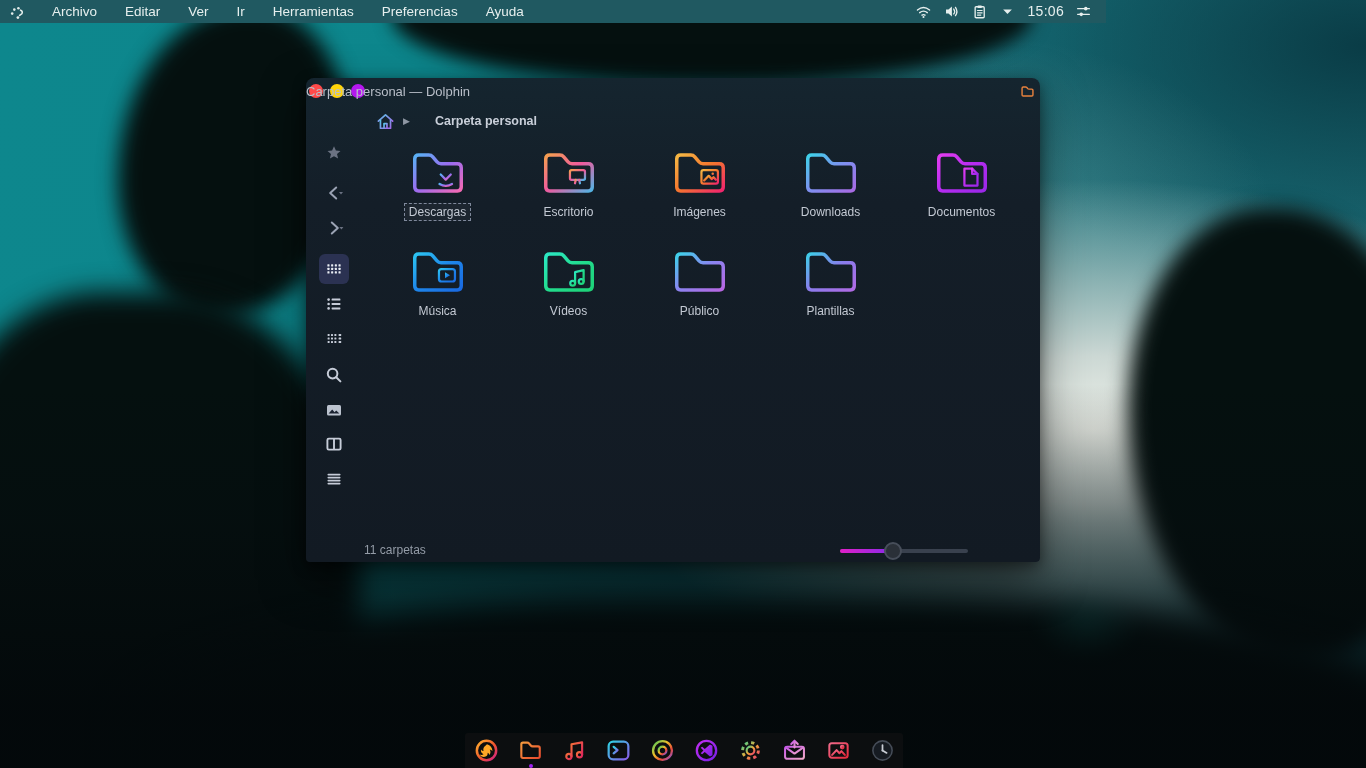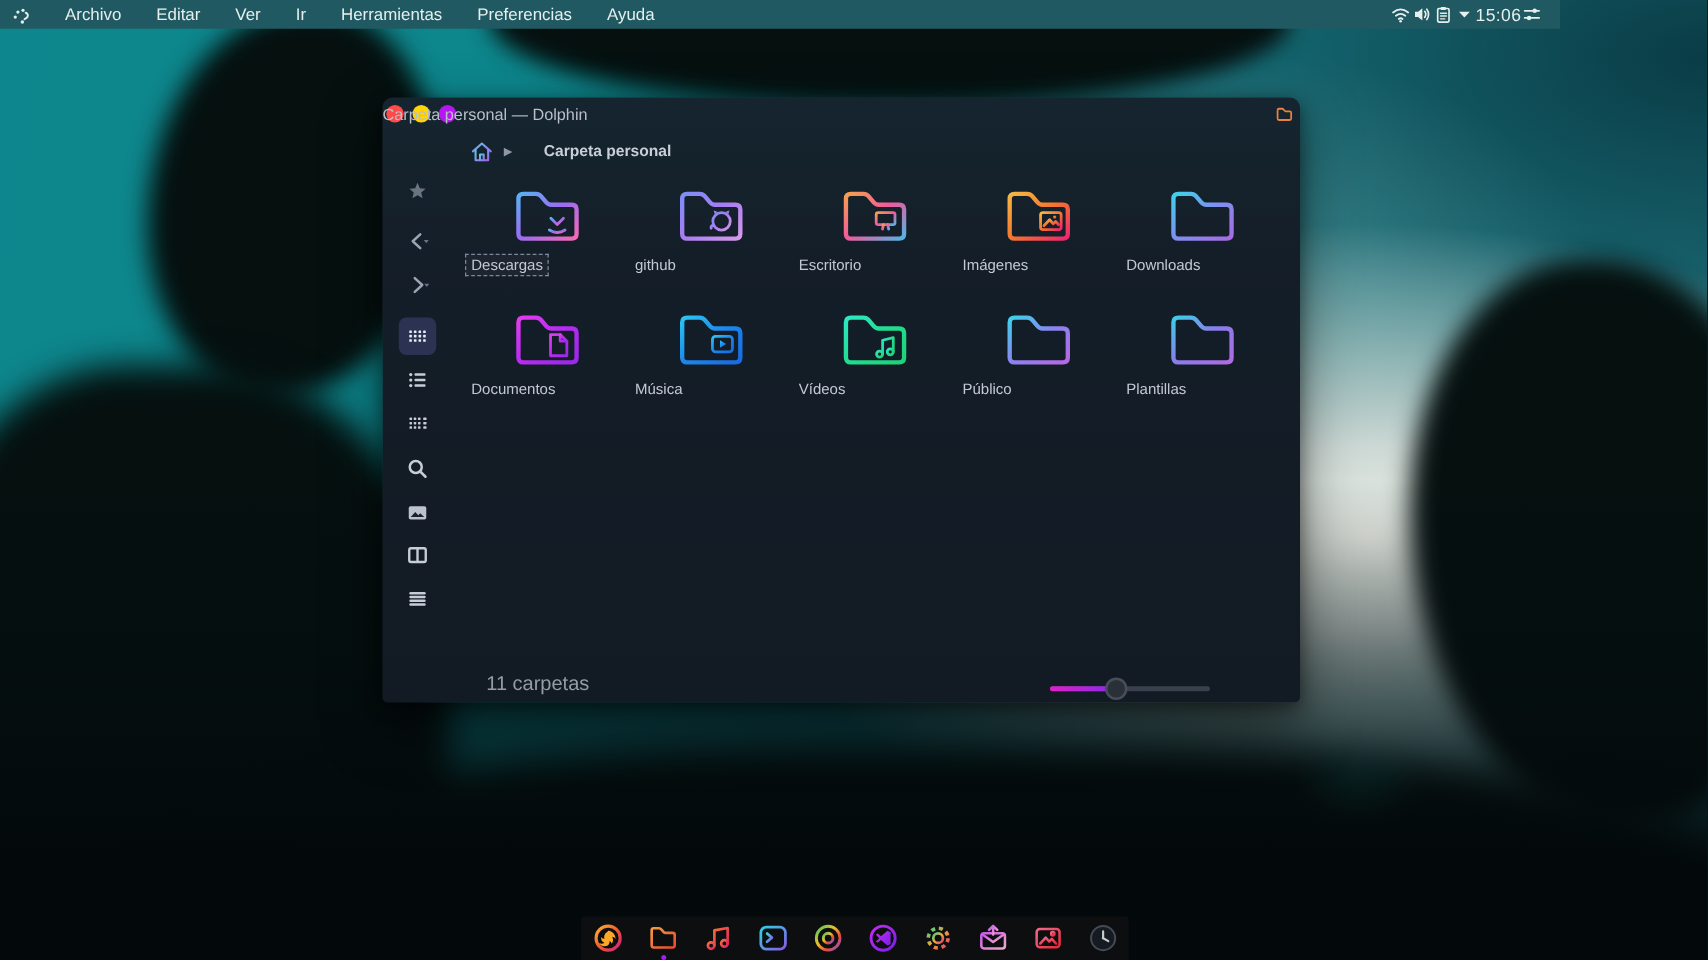--- a/index.html
+++ b/index.html
@@ -16,25 +16,25 @@
   .tree-top{left:392px;top:-58px;width:640px;height:142px;border-radius:45% 55% 50% 50%;}
   .tree-left-cluster{left:118px;top:6px;width:230px;height:310px;border-radius:58% 42% 55% 45%;filter:blur(10px);}
   .tree-left-forest{left:-70px;top:292px;width:430px;height:540px;border-radius:40% 45% 0 0;filter:blur(13px);}
   .tree-right{left:1128px;top:208px;width:310px;height:450px;border-radius:46% 54% 42% 58%;filter:blur(10px);}
   .tree-bottom{left:120px;top:598px;width:1300px;height:320px;border-radius:40%;filter:blur(15px);}
   .glow-teal{position:absolute;left:1012px;top:578px;width:150px;height:95px;filter:blur(7px);
     background:radial-gradient(50% 50% at 50% 50%, rgba(28,205,195,.30), rgba(0,0,0,0) 70%);}
   #wall-dark{position:absolute;inset:0;
     background:linear-gradient(180deg, rgba(0,0,0,0) 50%, rgba(5,12,14,.45) 68%, rgba(3,8,10,.9) 92%);}
   
-  #menubar{position:absolute;left:0;top:0;width:1248px;height:23px;background:#205961;
+  #menubar{position:absolute;left:0;top:0;width:1106px;height:23px;background:#205961;
     display:flex;align-items:center;color:#e6efee;font-size:13.5px;z-index:30;}
   #menu-logo{width:20px;height:18px;margin:0 10px 0 8px;flex:0 0 auto;}
   .menu-item{padding:0 14px;cursor:default;line-height:23px;}
-  #tray{margin-left:auto;display:flex;align-items:center;padding-right:14px;}
+  #tray{margin-left:auto;display:flex;gap:11px;padding-right:14px;}
   .tray-ic{width:17px;height:17px;display:flex;align-items:center;justify-content:center;}
   .tray-clock{font-size:14px;letter-spacing:.3px;}
   
   #window{position:absolute;left:306px;top:78px;width:734px;height:484px;border-radius:8px 8px 4px 4px;
     background:linear-gradient(180deg,#15252f 0%,#141e28 26%,#121a23 100%);
     box-shadow:0 18px 44px rgba(0,0,0,.5),0 4px 14px rgba(0,0,0,.45);z-index:20;color:#c3c9d3;}
   .titlebar{position:relative;height:28px;}
   .tl{position:absolute;top:6px;width:14px;height:14px;border-radius:50%;}
   .tl1{left:3px;} .tl2{left:24px;} .tl3{left:45px;}
   .win-title{position:absolute;left:0;right:0;top:0;line-height:28px;
@@ -43,28 +43,28 @@
   .toolbar{position:absolute;left:56px;top:28px;height:30px;right:0;display:flex;align-items:center;}
   .home-ic{width:21px;height:21px;margin-left:13px;}
   .bc-sep{color:#8f97a4;font-size:9px;margin:0 9px 0 7px;}
   .bc-text{font-size:12.5px;font-weight:bold;color:#c9cfd9;margin-left:16px;}
   .sidebar{position:absolute;left:0;top:28px;width:56px;bottom:24px;}
   .side-ic{position:absolute;left:13px;width:30px;height:30px;display:flex;align-items:center;
     justify-content:center;border-radius:6px;}
   .side-ic.active{background:#2b3252;}
   .folder-grid{position:absolute;left:66px;top:64px;width:658px;
     display:grid;grid-template-columns:repeat(5,131px);grid-auto-rows:99px;}
-  .folder-item{padding-top:4px;cursor:default;}
+  .folder-item{text-align:center;padding-top:4px;cursor:default;}
   .fi-icon{width:62px;height:54px;margin:0 auto;}
   .fi-icon svg{width:62px;height:54px;display:block;}
   .fi-label{display:inline-block;margin-top:3px;font-size:12px;color:#c3c9d3;
     padding:0 4px;border:1px dashed transparent;line-height:16px;}
   .folder-item.selected .fi-label{border-color:#7f899c;background:rgba(255,255,255,.04);}
   .statusbar{position:absolute;left:0;right:0;bottom:0;height:24px;}
-  .status-text{position:absolute;left:58px;bottom:5px;font-size:16px;color:#949ca7;margin-left:25px;}
+  .status-text{position:absolute;left:58px;bottom:5px;font-size:12px;color:#949ca7;}
   .zoom-slider{position:absolute;left:534px;bottom:9px;width:128px;height:4px;border-radius:2px;background:#39414e;}
   .zoom-fill{position:absolute;left:0;top:0;height:4px;border-radius:2px;
     background:linear-gradient(90deg,#e020c8,#8a2ae8);}
   .zoom-knob{position:absolute;top:-7px;width:14px;height:14px;border-radius:50%;
     background:#2a3038;border:2px solid #474e5a;}
   
   #dock{position:absolute;left:465px;top:733px;width:438px;height:35px;z-index:25;
     background:rgba(17,17,19,.62);border-radius:3px 3px 0 0;
     display:flex;align-items:center;justify-content:center;gap:17px;}
   .dock-ic{position:relative;width:27px;height:27px;display:flex;align-items:center;justify-content:center;}
@@ -298,43 +298,20 @@
               <g stroke="url(#fg0)" fill="none" stroke-width="2.3" stroke-linecap="round" stroke-linejoin="round">
                 <path d="M40 23.5 V33"></path>
                 <path d="M34.8 28.6 L40 33.8 L45.2 28.6"></path>
                 <path d="M33.5 38.4 Q40 42.4 46.5 38.4"></path>
               </g>
             </svg>
           </div>
     <div class="fi-label">Descargas</div>
   </div>
 
-  <div class="folder-item">
-    <div class="fi-icon">
-            <svg viewBox="0 0 64 54">
-              <defs>
-                <linearGradient id="fg1" x1="0" y1="0" x2="1" y2="1">
-                  <stop offset="0" stop-color="#7e8ef5"></stop>
-                  <stop offset="0.5" stop-color="#a87cf2"></stop>
-                  <stop offset="1" stop-color="#d59ae8"></stop>
-                </linearGradient>
-              </defs>
-              <g stroke="url(#fg1)" fill="none" stroke-width="3.6" stroke-linecap="round" stroke-linejoin="round">
-                <path d="M8 37.5 V12.5 Q8 8.5 12 8.5 H22.5 Q25 8.5 26.6 10.4 L31 15.6 Q32.6 17.5 35.1 17.5 H52 Q56 17.5 56 21.5 V41.5 Q56 45.5 52 45.5 H12 Q8 45.5 8 41.5 Z"></path>
-              </g>
-              <g stroke="url(#fg1)" fill="none" stroke-width="2.3" stroke-linecap="round" stroke-linejoin="round">
-                <circle cx="40.5" cy="31.2" r="7.2"></circle>
-                <path d="M35 25.4 L33.9 22.3 L37.2 23.3 Z" fill="url(#fg1)" stroke="none"></path>
-                <path d="M46 25.4 L47.1 22.3 L43.8 23.3 Z" fill="url(#fg1)" stroke="none"></path>
-                <path d="M33.4 34.4 q-1.9.5-1.5 2.5"></path>
-              </g>
-            </svg>
-          </div>
-    <div class="fi-label">github</div>
-  </div>
 
   <div class="folder-item">
     <div class="fi-icon">
             <svg viewBox="0 0 64 54">
               <defs>
                 <linearGradient id="fg2" x1="0" y1="0" x2="1" y2="1">
                   <stop offset="0" stop-color="#f5a04f"></stop>
                   <stop offset="0.5" stop-color="#f05a9e"></stop>
                   <stop offset="1" stop-color="#52b4e4"></stop>
                 </linearGradient>

